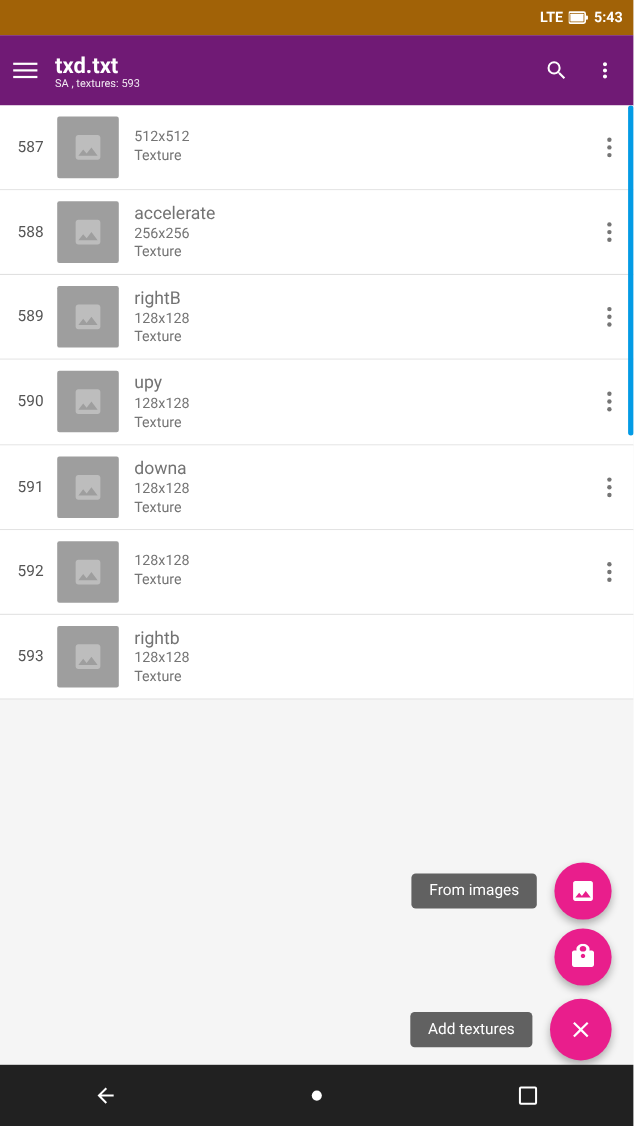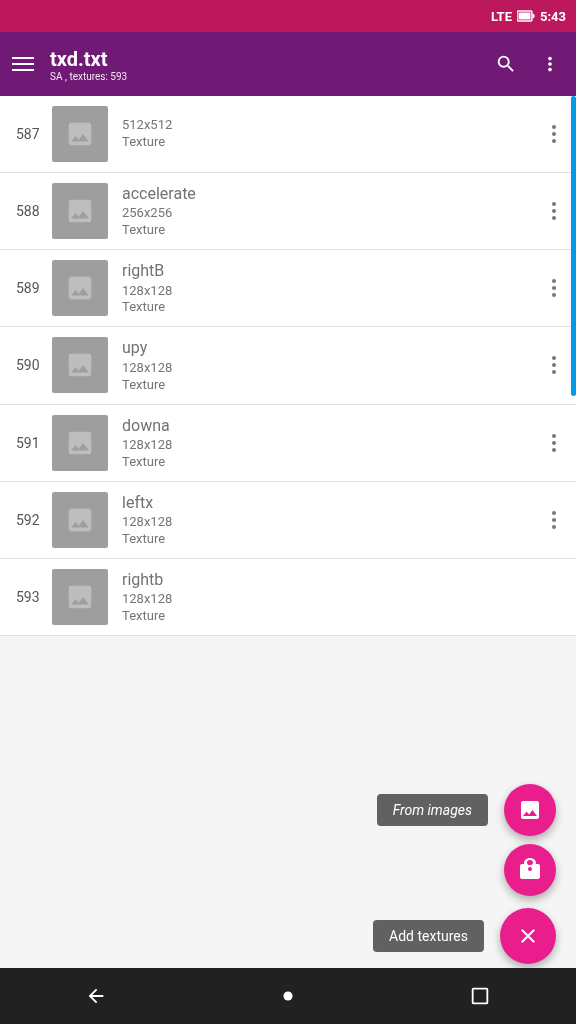--- a/index.html
+++ b/index.html
@@ -9,21 +9,21 @@
       font-family: 'Roboto', Arial, sans-serif;
       background: #f5f5f5;
       overflow: hidden;
       position: relative;
     }
 
     
     .status-bar {
       width: 100%;
       height: 32px;
-      background: #be185d;
+      background: #a16207;
       display: flex;
       align-items: center;
       justify-content: flex-end;
       padding: 0 10px;
       gap: 6px;
     }
     .status-bar-text {
       color: white;
       font-size: 13px;
       font-weight: bold;
@@ -167,21 +167,20 @@
       flex-direction: column;
       align-items: flex-end;
       gap: 0;
     }
 
     .fab-row {
       display: flex;
       align-items: center;
       margin-bottom: 8px;
       padding-right: 20px;
-      font-style: italic;
     }
     .fab-label {
       background: #616161;
       color: white;
       font-size: 14px;
       padding: 8px 16px;
       border-radius: 4px;
       margin-right: 16px;
       white-space: nowrap;
     }
@@ -406,21 +405,20 @@
   </div>
 
   <div class="list-item">
     <div class="item-number">592</div>
     <div class="item-thumbnail">
       <svg viewBox="0 0 24 24">
         <path d="M21 19V5c0-1.1-.9-2-2-2H5c-1.1 0-2 .9-2 2v14c0 1.1.9 2 2 2h14c1.1 0 2-.9 2-2zM8.5 13.5l2.5 3.01L14.5 12l4.5 6H5l3.5-4.5z"></path>
       </svg>
     </div>
     <div class="item-info">
-      <div class="item-name">leftx</div>
       <div class="item-size">128x128</div>
       <div class="item-type">Texture</div>
     </div>
     <div class="item-more">
       <div class="dot"></div>
       <div class="dot"></div>
       <div class="dot"></div>
     </div>
   </div>
 

